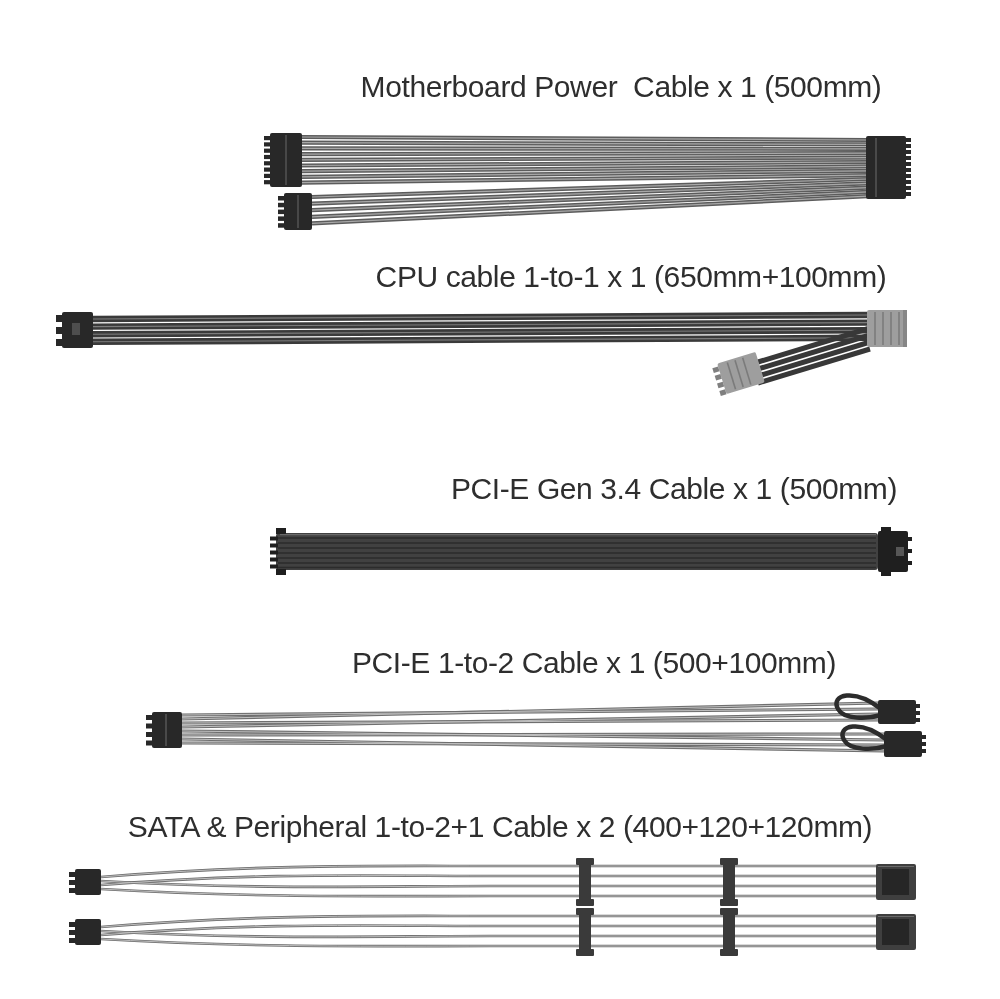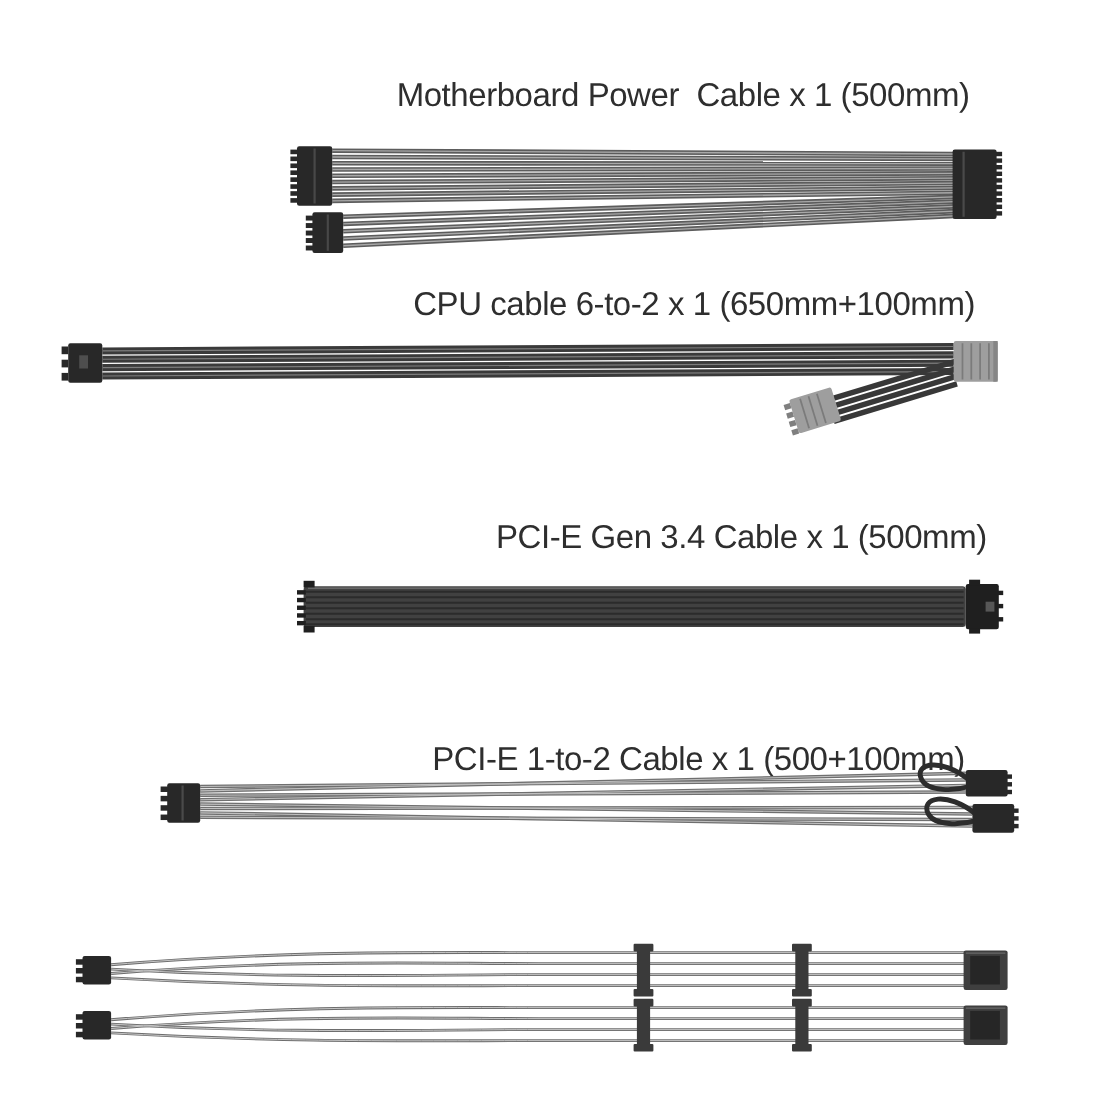--- a/index.html
+++ b/index.html
@@ -113,21 +113,21 @@
       <rect class="conn" x="645" y="41" width="6" height="4"></rect>
       <rect class="conn" x="645" y="47" width="6" height="4"></rect>
       <rect class="conn" x="645" y="53" width="6" height="4"></rect>
       <rect class="conn" x="645" y="59" width="6" height="4"></rect>
       <rect class="conn" x="645" y="65" width="6" height="4"></rect>
       <rect class="conn" x="645" y="71" width="6" height="4"></rect>
       <line x1="616" y1="17" x2="616" y2="76" stroke="#4a4a4a" stroke-width="2"></line>
     </g>
   </svg>
 
-  <div class="cable-label" style="left:631px;top:260px;">CPU cable 6-to-2 x 1 (650mm+100mm)</div>
+  <div class="cable-label" style="left:631px;top:260px;">CPU cable 1-to-1 x 1 (650mm+100mm)</div>
 
   <svg class="cable-img" style="left:55px;top:298px;" width="895" height="102" viewBox="0 0 895 102">
     <defs>
       <g id="cpu-ribbon">
         <line x1="38" y1="21" x2="812" y2="17"></line>
         <line x1="38" y1="28.6" x2="812" y2="24.6"></line>
         <line x1="38" y1="36.2" x2="812" y2="32.2"></line>
         <line x1="38" y1="43.8" x2="812" y2="39.8"></line>
       </g>
     </defs>
@@ -202,21 +202,21 @@
       <rect class="conn-dark" x="616" y="11" width="30" height="41" rx="2"></rect>
       <rect x="634" y="27" width="8" height="9" fill="#575757"></rect>
       <rect class="conn-dark" x="645" y="17" width="5" height="4"></rect>
       <rect class="conn-dark" x="645" y="29" width="5" height="4"></rect>
       <rect class="conn-dark" x="645" y="41" width="5" height="4"></rect>
       <rect class="conn-dark" x="619" y="7" width="10" height="5"></rect>
       <rect class="conn-dark" x="619" y="51" width="10" height="5"></rect>
     </g>
   </svg>
 
-  <div class="cable-label" style="left:594px;top:674px;margin-left:41px;">PCI-E 1-to-2 Cable x 1 (500+100mm)</div>
+  <div class="cable-label" style="left:594px;top:646px;">PCI-E 1-to-2 Cable x 1 (500+100mm)</div>
 
   <svg class="cable-img" style="left:135px;top:682px;" width="815" height="93" viewBox="0 0 815 93">
     <defs>
       <g id="pcie-wires">
         <line x1="47" y1="33" x2="743" y2="27"></line>
         <line x1="47" y1="37" x2="743" y2="21"></line>
         <line x1="47" y1="41" x2="743" y2="38"></line>
         <line x1="47" y1="45" x2="743" y2="32"></line>
         <line x1="47" y1="49" x2="749" y2="58"></line>
         <line x1="47" y1="53" x2="749" y2="52"></line>
@@ -253,20 +253,21 @@
     <g>
       <rect class="conn" x="17" y="30" width="30" height="36" rx="2"></rect>
       <rect class="conn" x="11" y="33" width="7" height="5"></rect>
       <rect class="conn" x="11" y="41.5" width="7" height="5"></rect>
       <rect class="conn" x="11" y="50" width="7" height="5"></rect>
       <rect class="conn" x="11" y="58.5" width="7" height="5"></rect>
       <line x1="31" y1="32" x2="31" y2="64" stroke="#4a4a4a" stroke-width="2"></line>
     </g>
   </svg>
 
+  <div class="cable-label" style="left:500px;top:810px;">SATA &amp; Peripheral 1-to-2+1 Cable x 2 (400+120+120mm)</div>
 
   <svg width="0" height="0" style="position:absolute">
     <defs>
       <g id="sata-row">
         <g>
           <g class="w5b">
             <path d="M41 21 C 200 8, 320 10, 430 10 L 818 10"></path>
             <path d="M41 25 C 200 34, 320 30, 430 30 L 818 30"></path>
             <path d="M41 29 C 200 16, 320 20, 430 20 L 818 20"></path>
             <path d="M41 33 C 200 42, 320 40, 430 40 L 818 40"></path>

